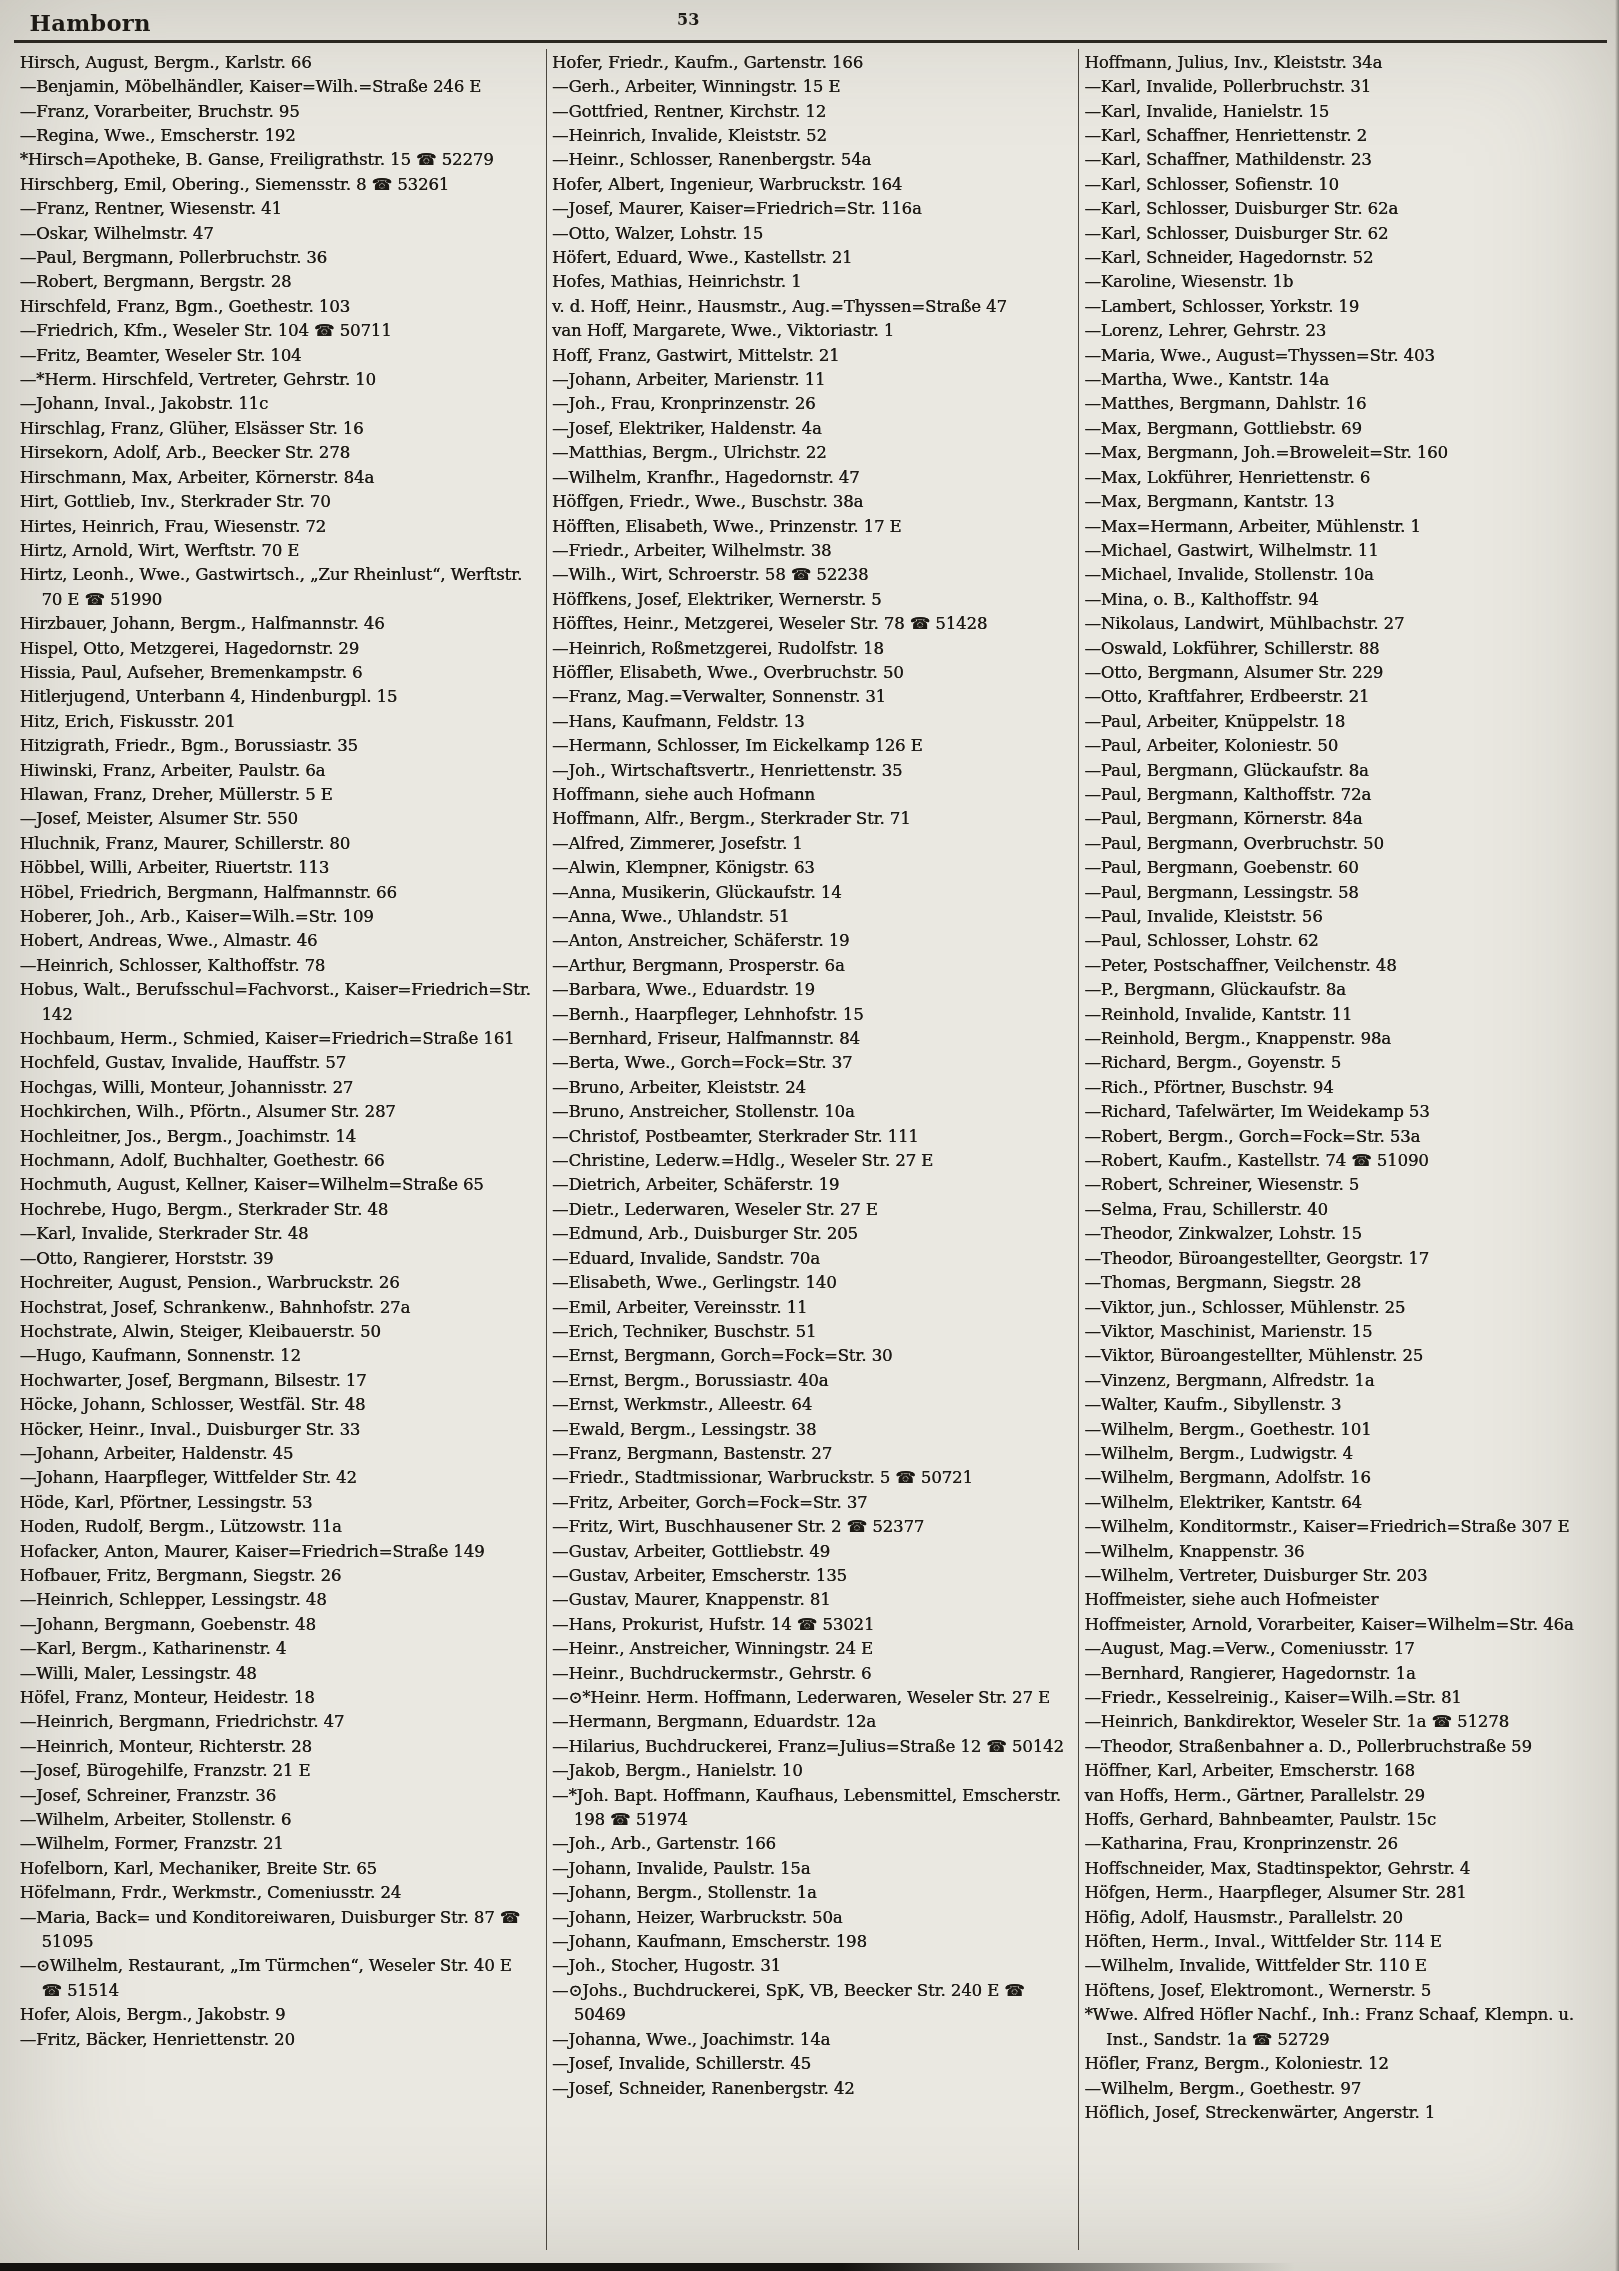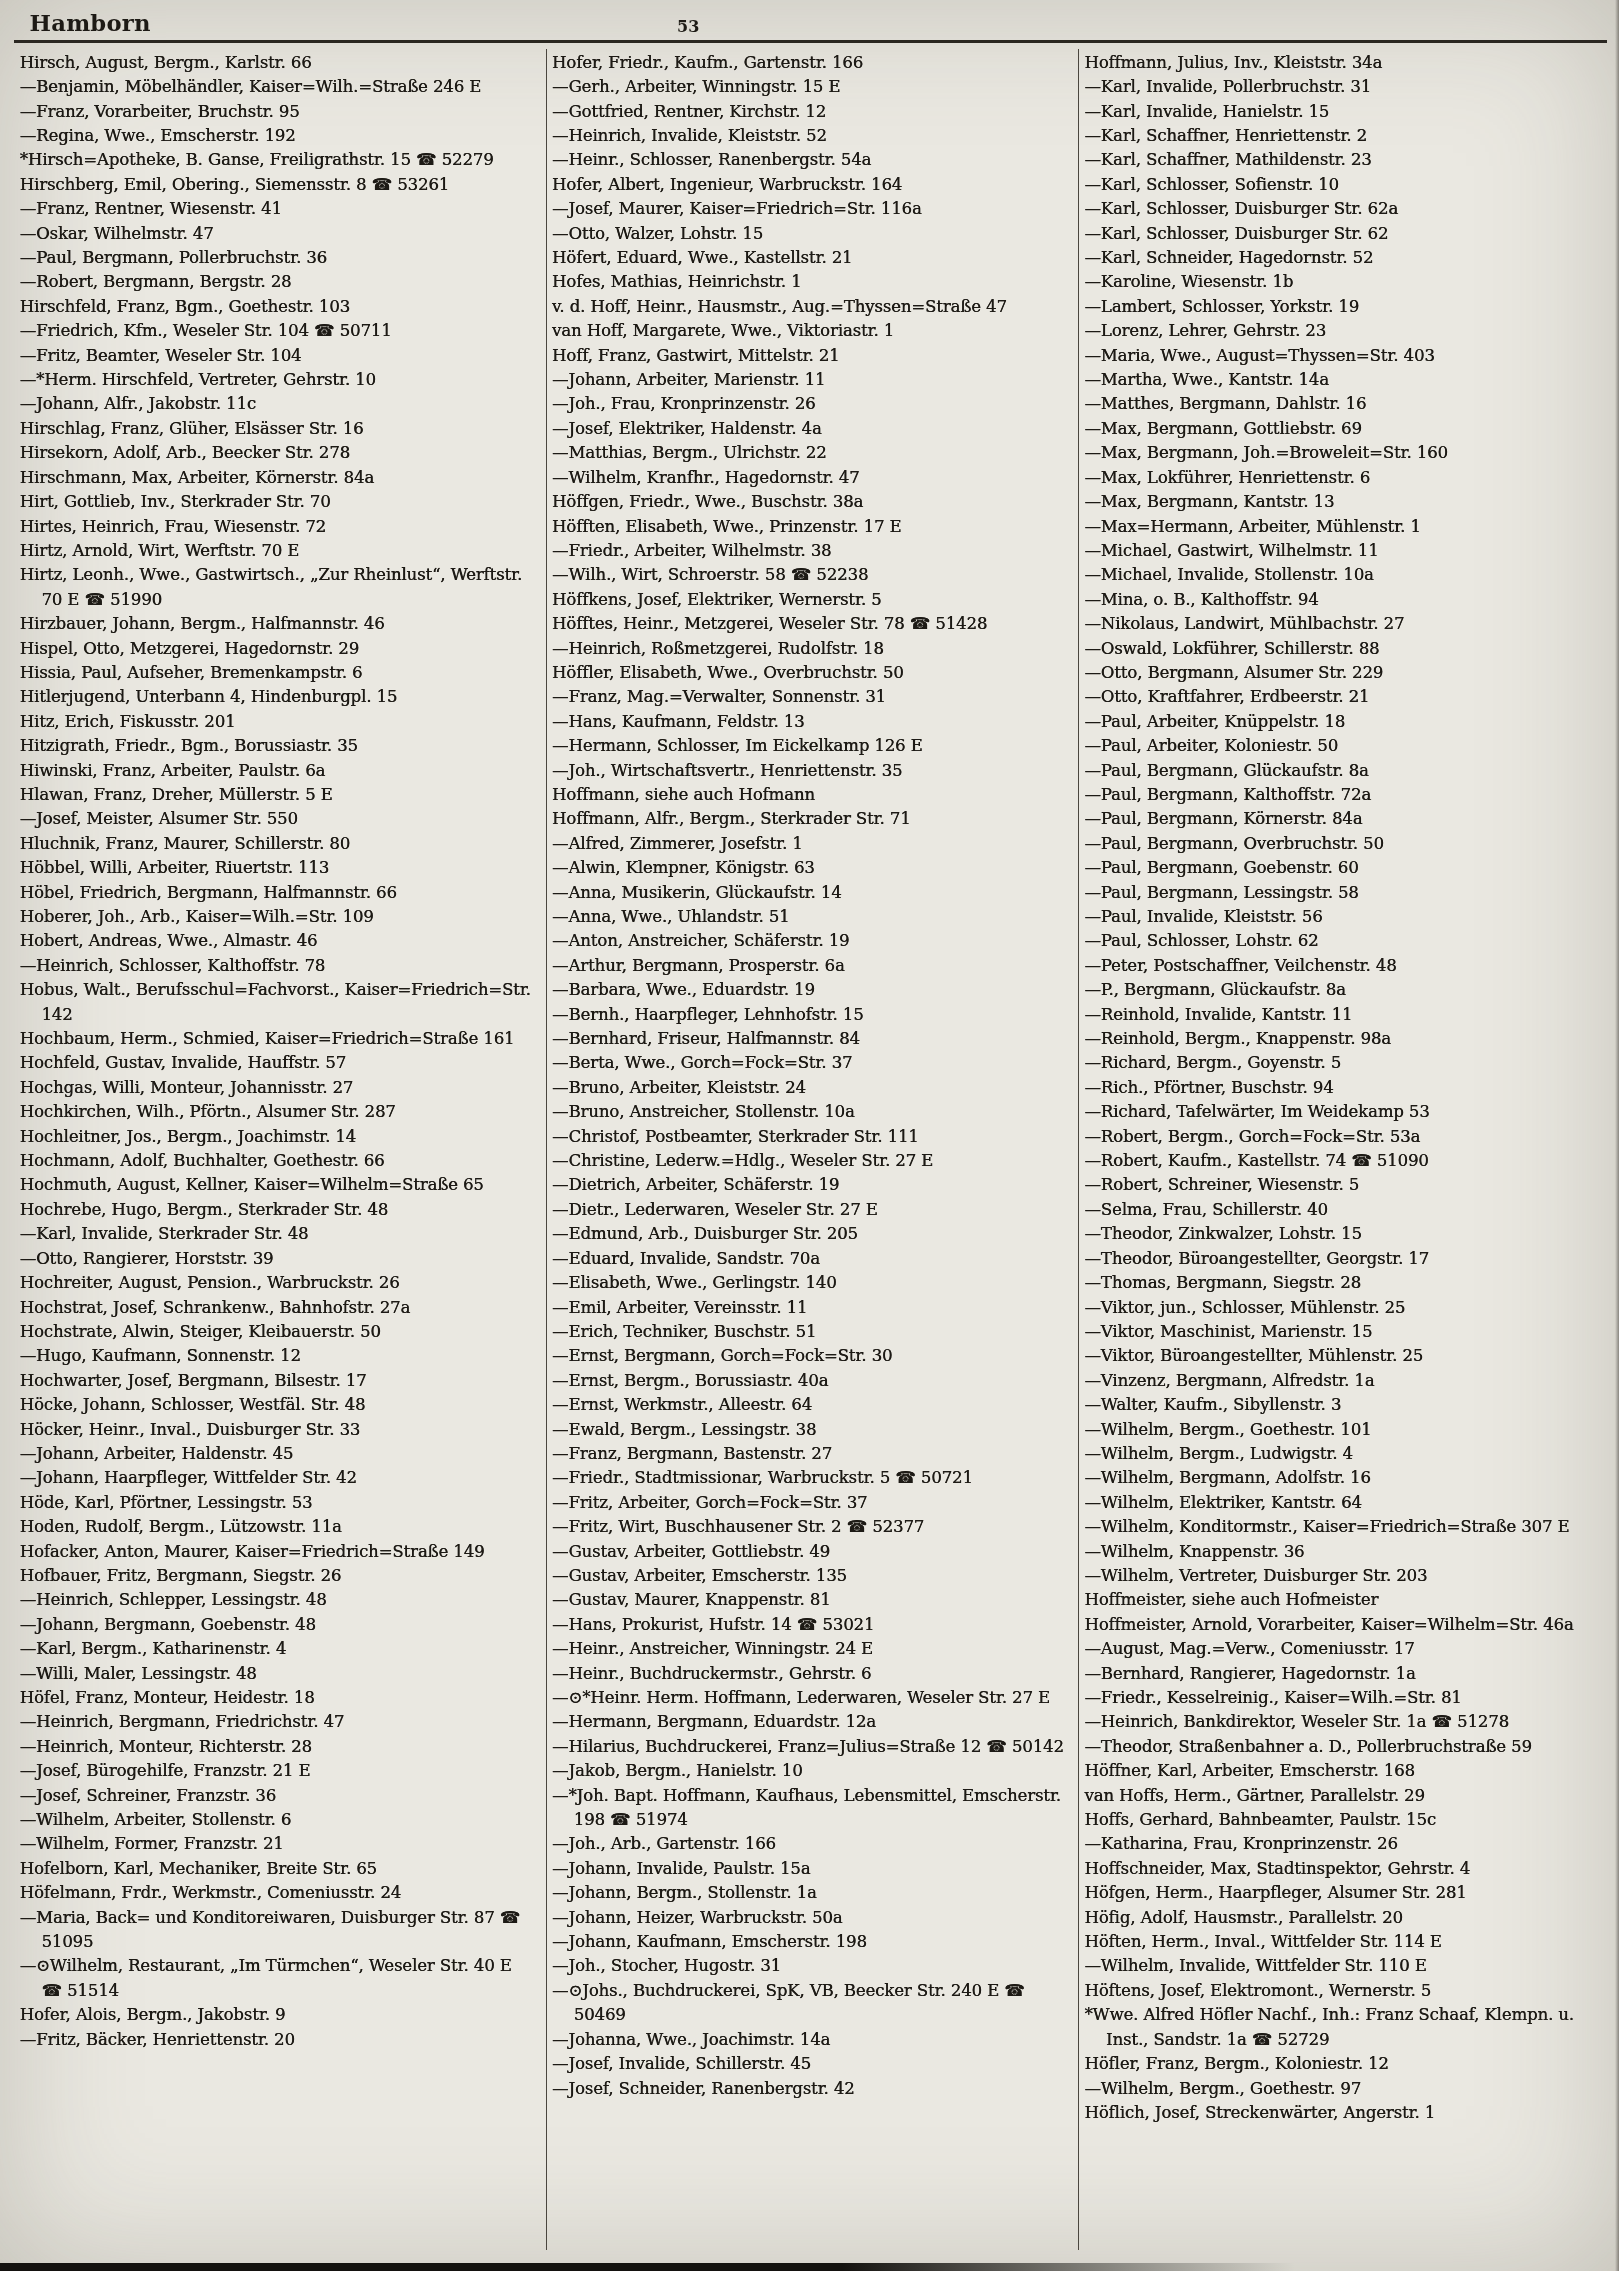--- a/index.html
+++ b/index.html
@@ -6,21 +6,21 @@
   .page{
     width:1619px;height:2272px;
     background:#eae8e1;
     position:relative;
     overflow:hidden;
     font-family:"DejaVu Serif","Liberation Serif",serif;
     color:#1d1a15;
     box-shadow:inset 0 0 138px rgba(95,88,75,.28);
   }
   .page-header{
-    display:flex;align-items:flex-end;
+    display:flex;align-items:flex-start;
     padding:9.9px 25.6px 2px 29.6px;
     font-weight:bold;font-size:22.7px;
     letter-spacing:0.2px;
   }
   .page-header .place{width:335px;text-align:left;}
   .page-header .range{flex:1;text-align:center;}
   .page-header .pagenum{width:335px;text-align:right;font-size:16px;}
   .rule{height:0;border-top:3px solid #2a2721;margin:2px 11.8px 0 13.8px;}
   .columns{
     display:flex;align-items:stretch;
@@ -64,21 +64,21 @@
         <div class="entry">*Hirsch=Apotheke, B. Ganse, Freiligrathstr. 15 ☎ 52279</div>
         <div class="entry">Hirschberg, Emil, Obering., Siemensstr. 8 ☎ 53261</div>
         <div class="entry">—Franz, Rentner, Wiesenstr. 41</div>
         <div class="entry">—Oskar, Wilhelmstr. 47</div>
         <div class="entry">—Paul, Bergmann, Pollerbruchstr. 36</div>
         <div class="entry">—Robert, Bergmann, Bergstr. 28</div>
         <div class="entry">Hirschfeld, Franz, Bgm., Goethestr. 103</div>
         <div class="entry">—Friedrich, Kfm., Weseler Str. 104 ☎ 50711</div>
         <div class="entry">—Fritz, Beamter, Weseler Str. 104</div>
         <div class="entry">—*Herm. Hirschfeld, Vertreter, Gehrstr. 10</div>
-        <div class="entry">—Johann, Alfr., Jakobstr. 11c</div>
+        <div class="entry">—Johann, Inval., Jakobstr. 11c</div>
         <div class="entry">Hirschlag, Franz, Glüher, Elsässer Str. 16</div>
         <div class="entry">Hirsekorn, Adolf, Arb., Beecker Str. 278</div>
         <div class="entry">Hirschmann, Max, Arbeiter, Körnerstr. 84a</div>
         <div class="entry">Hirt, Gottlieb, Inv., Sterkrader Str. 70</div>
         <div class="entry">Hirtes, Heinrich, Frau, Wiesenstr. 72</div>
         <div class="entry">Hirtz, Arnold, Wirt, Werftstr. 70 E</div>
         <div class="entry">Hirtz, Leonh., Wwe., Gastwirtsch., „Zur Rheinlust“, Werftstr. 70 E ☎ 51990</div>
         <div class="entry">Hirzbauer, Johann, Bergm., Halfmannstr. 46</div>
         <div class="entry">Hispel, Otto, Metzgerei, Hagedornstr. 29</div>
         <div class="entry">Hissia, Paul, Aufseher, Bremenkampstr. 6</div>

